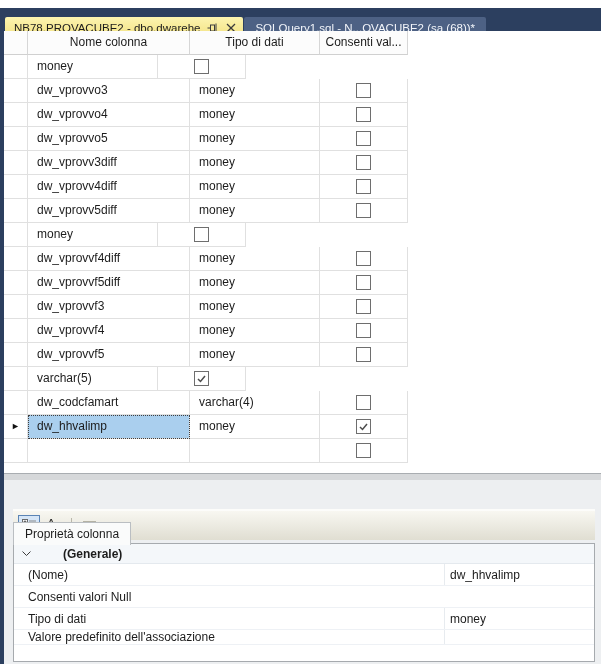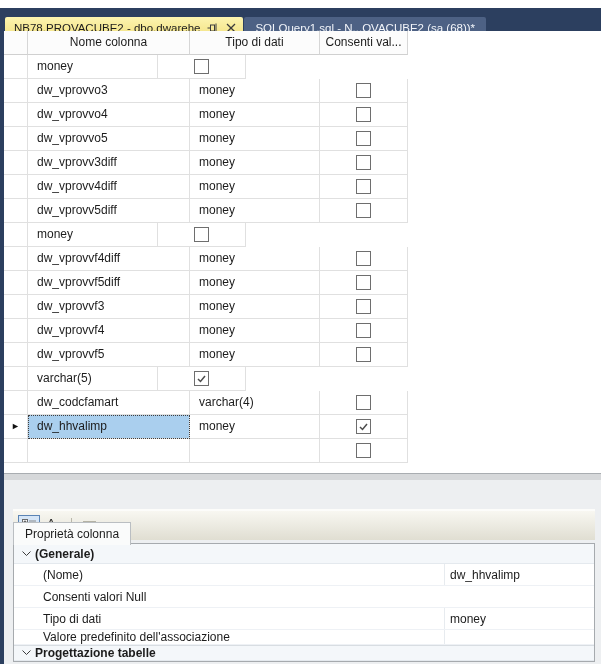--- a/index.html
+++ b/index.html
@@ -49,25 +49,25 @@
   .tbtn{width:22px;height:22px;display:flex;align-items:center;justify-content:center;box-sizing:border-box;}
   .tbtn.selected{border:1px solid #5b84b5;background:#d6e6f7;}
   .tsep{width:1px;height:16px;background:#b9b7aa;margin:0 3px;}
   .az{display:flex;flex-direction:column;font-weight:bold;font-size:8px;line-height:8px;}
   .azA{color:#2b2b2b;} .azZ{color:#c0392b;}
   .azArrow{font-size:13px;color:#222;margin-left:-1px;line-height:13px;}
 
   .pgrid{position:absolute;left:9px;top:63px;width:582px;height:119px;box-sizing:border-box;
          background:#fff;border:1px solid #a6aaae;overflow:hidden;}
   .pcat{display:flex;align-items:center;background:#f4f7fa;font-weight:bold;box-sizing:border-box;
-        border-bottom:1px solid #e4e9ee;}
+        border-bottom:1px solid #e4e9ee;gap:28px;}
   .pcat.second{border-top:1px solid #d8dde2;}
   .chev{width:21px;padding-left:8px;display:inline-flex;align-items:center;box-sizing:border-box;}
   .prow{display:flex;box-sizing:border-box;border-bottom:1px solid #eef1f5;background:#fff;}
-  .pname{width:430px;padding-left:29px;box-sizing:border-box;display:flex;align-items:center;
+  .pname{width:430px;padding-left:14px;box-sizing:border-box;display:flex;align-items:center;
          overflow:hidden;white-space:nowrap;}
   .pval{flex:1;border-left:1px solid #e7ebef;padding-left:5px;display:flex;align-items:center;
         overflow:hidden;white-space:nowrap;}
 </style>
 </head>
 <body>
 
 <div class="app">
 
   <div class="tabbar">
@@ -304,24 +304,16 @@
           <span class="pname">Consenti valori Null</span>
         </div>
         <div class="prow" style="height: 22px;">
           <span class="pname">Tipo di dati</span>
           <span class="pval">money</span>
         </div>
         <div class="prow" style="height: 15px;">
           <span class="pname">Valore predefinito dell'associazione</span>
           <span class="pval"></span>
         </div>
-        <div class="pcat second" style="height: 16px;">
-          <span class="chev">
-            <svg width="9" height="6" viewBox="0 0 9 6">
-              <path d="M0.5 0.5 L4.5 4.5 L8.5 0.5" fill="none" stroke="#3c3c3c"></path>
-            </svg>
-          </span>
-          <span>Progettazione tabelle</span>
-        </div>
       </div>
   </div>
 
 </div>
 
 </body></html>

